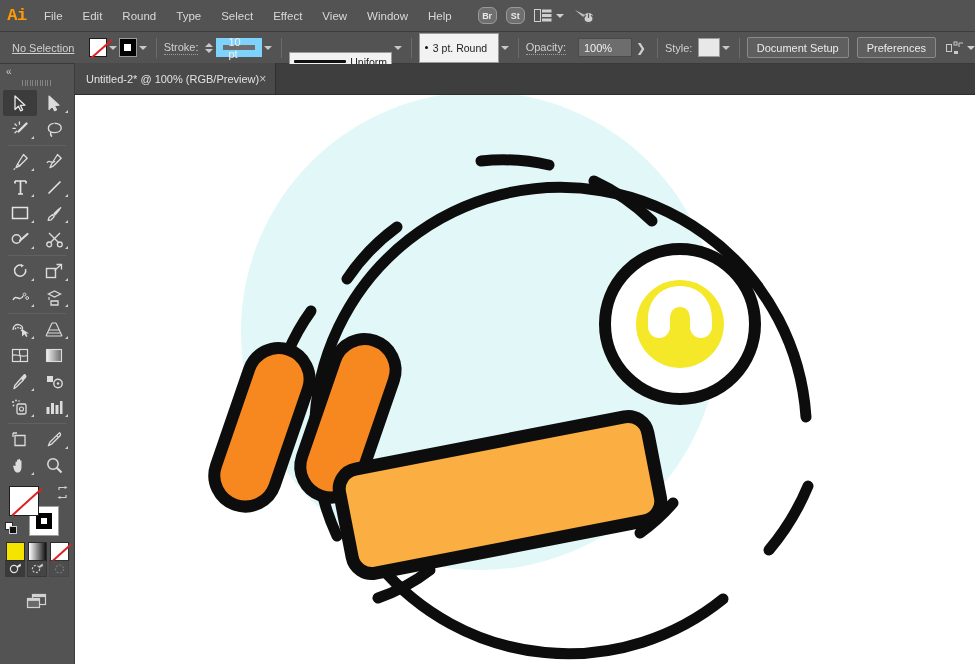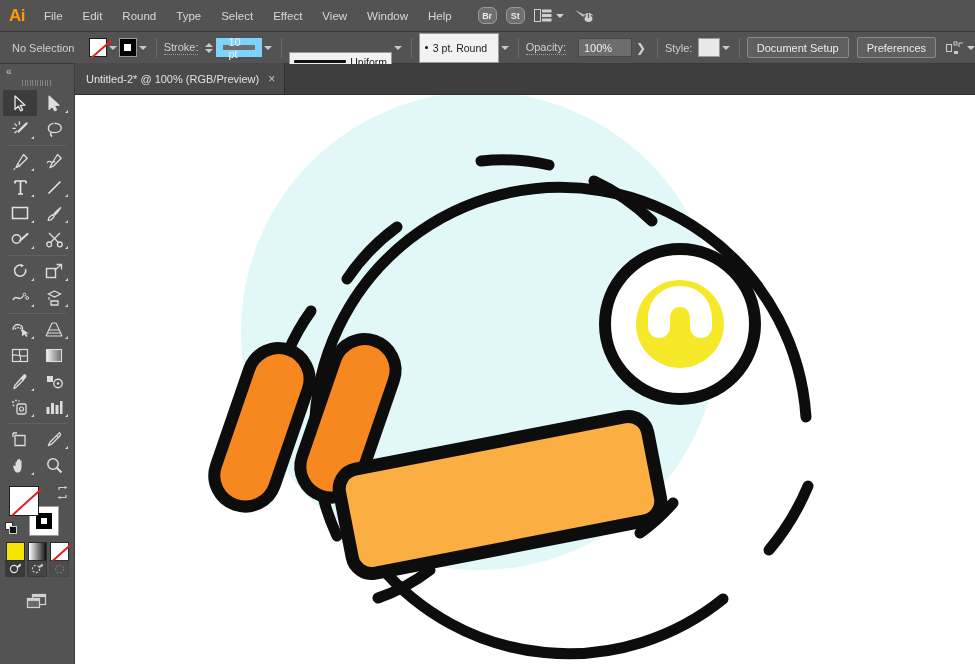--- a/index.html
+++ b/index.html
@@ -18,21 +18,21 @@
   .menubar {
     position: absolute; left: 0; top: 0; width: 975px; height: 32px;
     background: #535353;
     display: flex; align-items: center;
     border-bottom: 1px solid #3c3c3c;
   }
   .ai-logo {
     width: 34px; height: 32px;
     display: flex; align-items: center; justify-content: center;
     color: #ff9a00; font-size: 17px; font-weight: bold;
-    font-family: Liberation Sans, sans-serif;
+    font-family: Liberation Mono, monospace;
     letter-spacing: -0.5px;
   }
   .menu-item {
     padding: 0 10px; height: 32px; line-height: 32px;
     font-size: 11.5px; color: #d8d8d8; cursor: default;
     white-space: nowrap;
   }
   .menubar-right { display: flex; align-items: center; margin-left: 16px; gap: 9px; }
   .sq-btn {
     width: 19px; height: 17px;
@@ -121,21 +121,21 @@
   }
 
   
   .tabbar {
     position: absolute; left: 75px; top: 64px; width: 900px; height: 31px;
     background: #3e3e3e; border-bottom: 1px solid #2e2e2e;
     display: flex; align-items: flex-end;
   }
   .doc-tab {
     height: 31px; background: #4a4a4a;
-    display: flex; align-items: center; gap: 9px;
+    display: flex; align-items: center; 
     padding: 0 9px 0 11px; border-right: 1px solid #2e2e2e;
     font-size: 11px; color: #e3e3e3; cursor: pointer;
     white-space: nowrap;
   }
   .tab-close { color: #c5c5c5; font-size: 12px; line-height: 1; cursor: pointer; }
 
   
   .toolpanel {
     position: absolute; left: 0; top: 64px; width: 75px; height: 600px;
     background: #535353; border-right: 1px solid #3c3c3c;
@@ -261,21 +261,21 @@
           <path d="M2 4 L12 9 L10 11 Z" fill="#bdbdbd"></path>
           <circle cx="15.5" cy="11.5" r="4.6" fill="#cfcfcf"></circle>
           <rect x="14.9" y="7.6" width="1.2" height="4.4" fill="#5a5a5a"></rect>
           <path d="M13 9.3 A4.6 4.6 0 1 0 18 9.3" fill="none" stroke="#5a5a5a" stroke-width="1.2"></path>
         </svg>
       </div>
     </div>
   </div>
 
   <div class="controlbar">
-    <div class="cb-label" style="width:96px;padding-left:6px;">No Selection</div>
+    <div class="cb-label" style="width:96px;padding-left:6px;text-decoration:underline;">No Selection</div>
 
     <div class="swatch-fill"></div>
     <div class="dd-arrow"></div>
 
     <div class="swatch-stroke">
         <i></i>
       </div>
     <div class="dd-arrow"></div>
 
     <div class="sep"></div>

